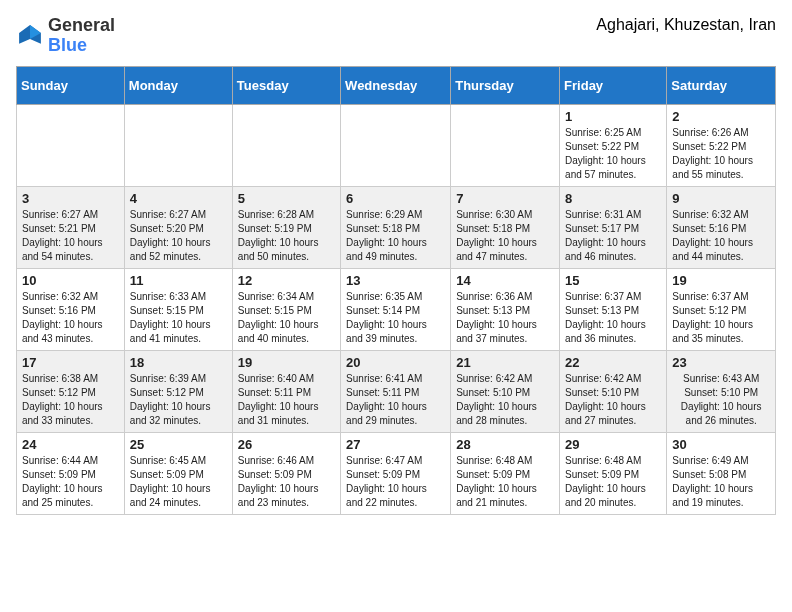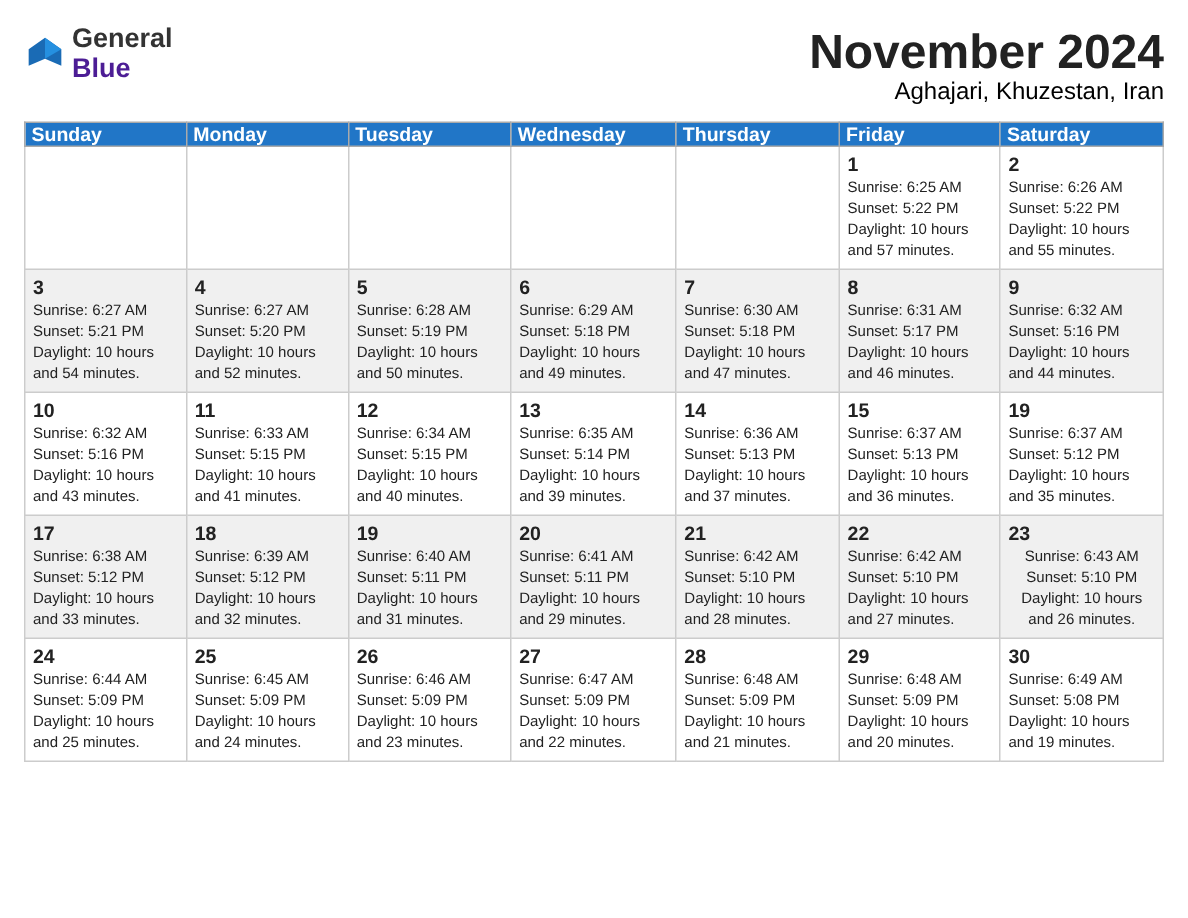--- a/index.html
+++ b/index.html
@@ -21,21 +21,21 @@
       display: flex;
       align-items: center;
       gap: 4px;
     }
     .logo-text {
       font-size: 18px;
       font-weight: bold;
       line-height: 1.1;
     }
     .logo-text span.general { color: #333; }
-    .logo-text span.blue { color: #4c1d95; }
+    .logo-text span.blue { color: #3b82f6; }
     .logo-icon {
       width: 28px;
       height: 28px;
     }
     .title-block {
       text-align: right;
     }
     .title-block h1 {
       font-size: 32px;
       font-weight: bold;
@@ -49,21 +49,21 @@
     .calendar {
       width: 100%;
       border-collapse: collapse;
       border: 1px solid #aaa;
     }
     .calendar thead tr th {
       background-color: #2176c7;
       color: #fff;
       font-size: 13px;
       font-weight: bold;
-      padding: 0 4px;
+      padding: 11px 4px;
       text-align: left;
       border: 1px solid #aaa;
     }
     .calendar tbody tr td {
       vertical-align: top;
       border: 1px solid #ccc;
       padding: 4px 5px;
       font-size: 10.5px;
       color: #222;
       min-height: 80px;
@@ -96,21 +96,20 @@
     <svg class="logo-icon" viewBox="0 0 36 36" xmlns="http://www.w3.org/2000/svg">
       <polygon points="18,4 32,14 32,28 18,22 4,28 4,14" fill="#1a6bb5"></polygon>
       <polygon points="18,4 32,14 18,22" fill="#2590e0"></polygon>
     </svg>
     <div class="logo-text">
       <span class="general">General</span><br>
       <span class="blue">Blue</span>
     </div>
   </div>
   <div class="title-block">
-    <h1>November 2024</h1>
     <h2>Aghajari, Khuzestan, Iran</h2>
   </div>
 </div>
 
 <table class="calendar">
   <thead>
     <tr>
     <th>Sunday</th>
         <th>Monday</th>
         <th>Tuesday</th>

